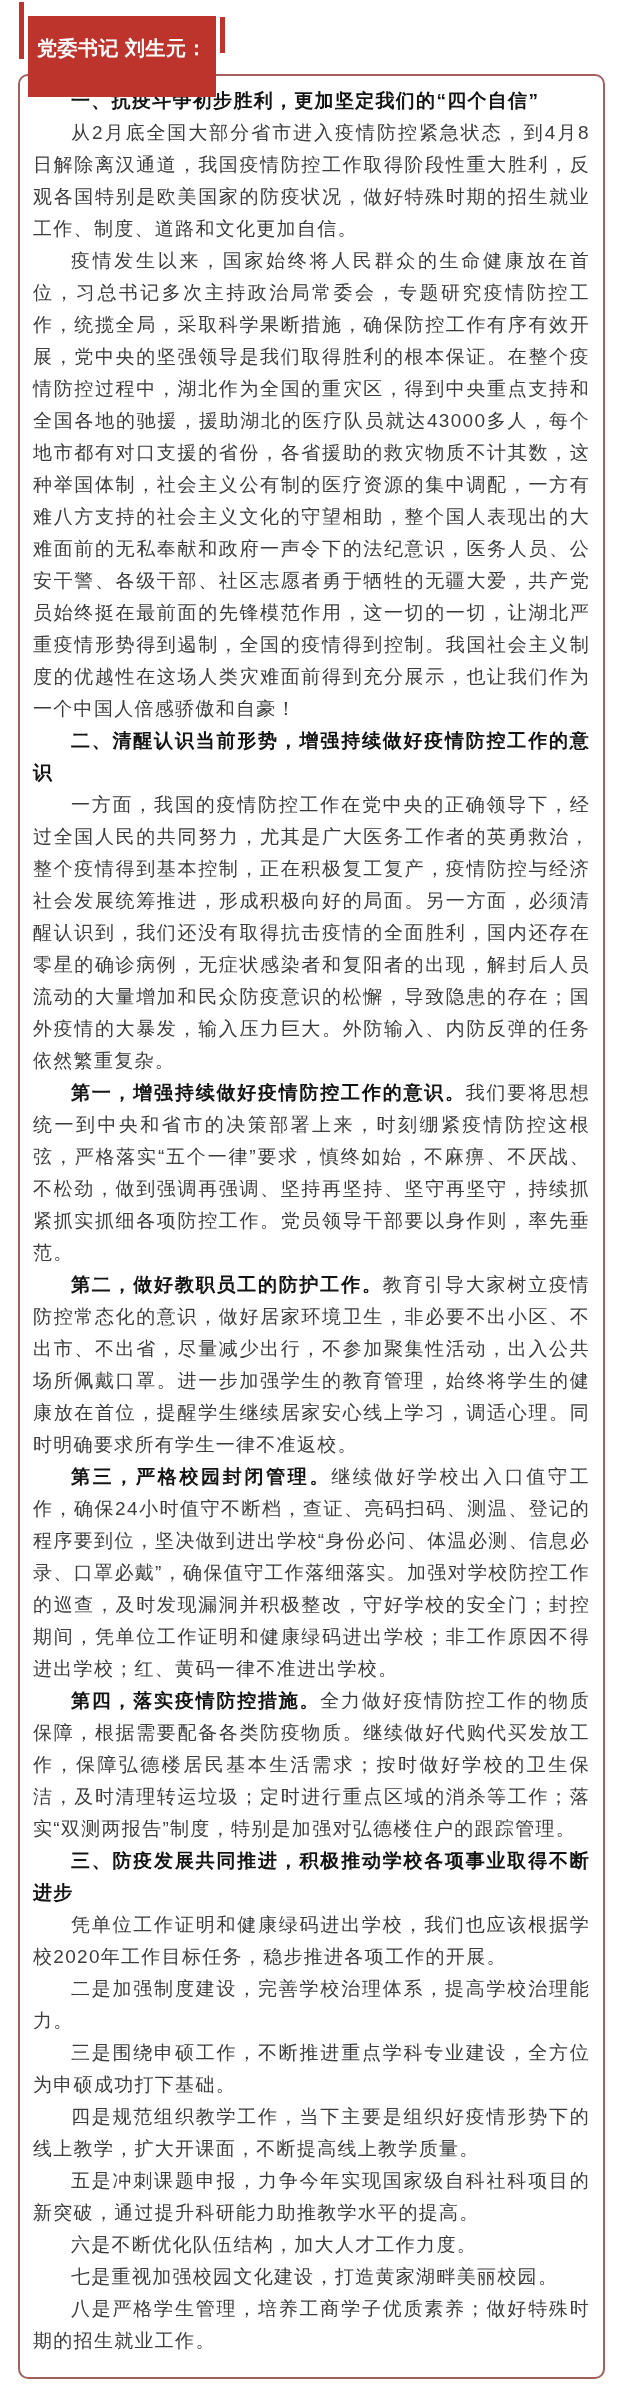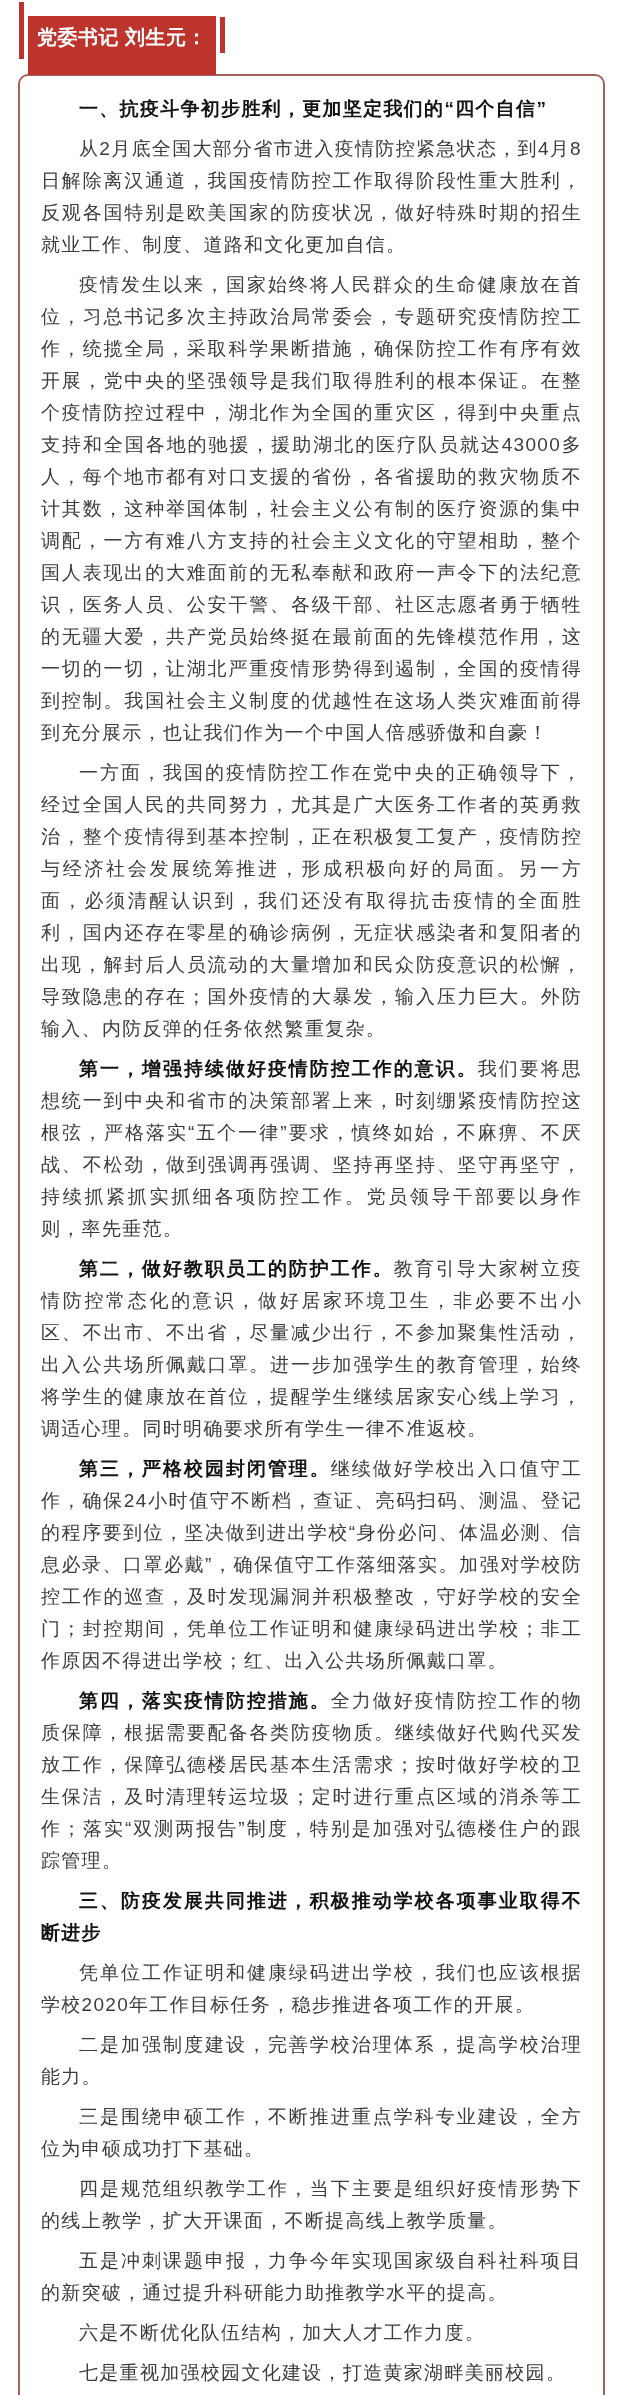--- a/index.html
+++ b/index.html
@@ -8,30 +8,30 @@
     --body-text:#3c3c3c;
     --heading-text:#141414;
     --background:#ffffff;
   }
   html,body{margin:0;padding:0;background:var(--background,#fff);}
   body{font-family:"Liberation Sans", sans-serif;}
   .page{width:623px;margin:0 auto;position:relative;background:var(--background,#fff);}
   
   .header{position:relative;height:74px;}
   .vbar-left{position:absolute;left:19px;top:2px;width:5px;height:57px;background:var(--accent-red,#bd342d);}
-  .badge{position:absolute;left:28px;top:16px;height:49px;line-height:33px;padding:5px 9px;
+  .badge{position:absolute;left:28px;top:16px;height:49px;line-height:33px;padding:16px 9px;
          background:var(--accent-red,#bd342d);color:#ffffff;font-weight:bold;font-size:20px;
          white-space:nowrap;letter-spacing:0.5px;}
   .dbars{position:absolute;left:212px;top:17px;height:36px;display:flex;gap:4px;}
   .dbars i{display:block;width:4px;height:36px;background:var(--accent-red,#bd342d);}
   .dbars i:last-child{width:5px;}
   
   .content-box{margin:0 18px 8px 18px;border:2px solid var(--box-border,#a4605c);
                border-radius:10px;padding:9px 13px 20px 13px;background:var(--background,#fff);}
-  .h,.p{margin:8px;font-size:19px;line-height:32px;letter-spacing:1.3px;
+  .h,.p{margin:0;font-size:19px;line-height:32px;letter-spacing:1.3px;
         text-align:justify;text-justify:inter-ideograph;text-indent:2em;
         color:var(--body-text,#3c3c3c);word-break:break-all;}
   .h{font-weight:bold;color:var(--heading-text,#141414);}
   .p .lead{font-weight:bold;color:var(--heading-text,#141414);}
 </style>
 </head>
 <body>
 
 <div class="page">
 
@@ -41,24 +41,25 @@
     <span class="dbars">
         <i></i>
         <i></i>
       </span>
   </div>
 
   <div class="content-box">
     <p class="h">一、抗疫斗争初步胜利，更加坚定我们的“四个自信”</p>
     <p class="p"><span>从2月底全国大部分省市进入疫情防控紧急状态，到4月8日解除离汉通道，我国疫情防控工作取得阶段性重大胜利，反观各国特别是欧美国家的防疫状况，做好特殊时期的招生就业工作、制度、道路和文化更加自信。</span></p>
     <p class="p"><span>疫情发生以来，国家始终将人民群众的生命健康放在首位，习总书记多次主持政治局常委会，专题研究疫情防控工作，统揽全局，采取科学果断措施，确保防控工作有序有效开展，党中央的坚强领导是我们取得胜利的根本保证。在整个疫情防控过程中，湖北作为全国的重灾区，得到中央重点支持和全国各地的驰援，援助湖北的医疗队员就达43000多人，每个地市都有对口支援的省份，各省援助的救灾物质不计其数，这种举国体制，社会主义公有制的医疗资源的集中调配，一方有难八方支持的社会主义文化的守望相助，整个国人表现出的大难面前的无私奉献和政府一声令下的法纪意识，医务人员、公安干警、各级干部、社区志愿者勇于牺牲的无疆大爱，共产党员始终挺在最前面的先锋模范作用，这一切的一切，让湖北严重疫情形势得到遏制，全国的疫情得到控制。我国社会主义制度的优越性在这场人类灾难面前得到充分展示，也让我们作为一个中国人倍感骄傲和自豪！</span></p>
+    <p class="h">二、清醒认识当前形势，增强持续做好疫情防控工作的意识</p>
     <p class="p"><span>一方面，我国的疫情防控工作在党中央的正确领导下，经过全国人民的共同努力，尤其是广大医务工作者的英勇救治，整个疫情得到基本控制，正在积极复工复产，疫情防控与经济社会发展统筹推进，形成积极向好的局面。另一方面，必须清醒认识到，我们还没有取得抗击疫情的全面胜利，国内还存在零星的确诊病例，无症状感染者和复阳者的出现，解封后人员流动的大量增加和民众防疫意识的松懈，导致隐患的存在；国外疫情的大暴发，输入压力巨大。外防输入、内防反弹的任务依然繁重复杂。</span></p>
     <p class="p"><b class="lead">第一，增强持续做好疫情防控工作的意识。</b><span>我们要将思想统一到中央和省市的决策部署上来，时刻绷紧疫情防控这根弦，严格落实“五个一律”要求，慎终如始，不麻痹、不厌战、不松劲，做到强调再强调、坚持再坚持、坚守再坚守，持续抓紧抓实抓细各项防控工作。党员领导干部要以身作则，率先垂范。</span></p>
     <p class="p"><b class="lead">第二，做好教职员工的防护工作。</b><span>教育引导大家树立疫情防控常态化的意识，做好居家环境卫生，非必要不出小区、不出市、不出省，尽量减少出行，不参加聚集性活动，出入公共场所佩戴口罩。进一步加强学生的教育管理，始终将学生的健康放在首位，提醒学生继续居家安心线上学习，调适心理。同时明确要求所有学生一律不准返校。</span></p>
-    <p class="p"><b class="lead">第三，严格校园封闭管理。</b><span>继续做好学校出入口值守工作，确保24小时值守不断档，查证、亮码扫码、测温、登记的程序要到位，坚决做到进出学校“身份必问、体温必测、信息必录、口罩必戴”，确保值守工作落细落实。加强对学校防控工作的巡查，及时发现漏洞并积极整改，守好学校的安全门；封控期间，凭单位工作证明和健康绿码进出学校；非工作原因不得进出学校；红、出入公共场所佩戴口罩。</span></p>
+    <p class="p"><b class="lead">第三，严格校园封闭管理。</b><span>继续做好学校出入口值守工作，确保24小时值守不断档，查证、亮码扫码、测温、登记的程序要到位，坚决做到进出学校“身份必问、体温必测、信息必录、口罩必戴”，确保值守工作落细落实。加强对学校防控工作的巡查，及时发现漏洞并积极整改，守好学校的安全门；封控期间，凭单位工作证明和健康绿码进出学校；非工作原因不得进出学校；红、黄码一律不准进出学校。</span></p>
     <p class="p"><b class="lead">第四，落实疫情防控措施。</b><span>全力做好疫情防控工作的物质保障，根据需要配备各类防疫物质。继续做好代购代买发放工作，保障弘德楼居民基本生活需求；按时做好学校的卫生保洁，及时清理转运垃圾；定时进行重点区域的消杀等工作；落实“双测两报告”制度，特别是加强对弘德楼住户的跟踪管理。</span></p>
     <p class="h">三、防疫发展共同推进，积极推动学校各项事业取得不断进步</p>
     <p class="p"><span>凭单位工作证明和健康绿码进出学校，我们也应该根据学校2020年工作目标任务，稳步推进各项工作的开展。</span></p>
     <p class="p"><span>二是加强制度建设，完善学校治理体系，提高学校治理能力。</span></p>
     <p class="p"><span>三是围绕申硕工作，不断推进重点学科专业建设，全方位为申硕成功打下基础。</span></p>
     <p class="p"><span>四是规范组织教学工作，当下主要是组织好疫情形势下的线上教学，扩大开课面，不断提高线上教学质量。</span></p>
     <p class="p"><span>五是冲刺课题申报，力争今年实现国家级自科社科项目的新突破，通过提升科研能力助推教学水平的提高。</span></p>
     <p class="p"><span>六是不断优化队伍结构，加大人才工作力度。</span></p>
     <p class="p"><span>七是重视加强校园文化建设，打造黄家湖畔美丽校园。</span></p>
     <p class="p"><span>八是严格学生管理，培养工商学子优质素养；做好特殊时期的招生就业工作。</span></p>

